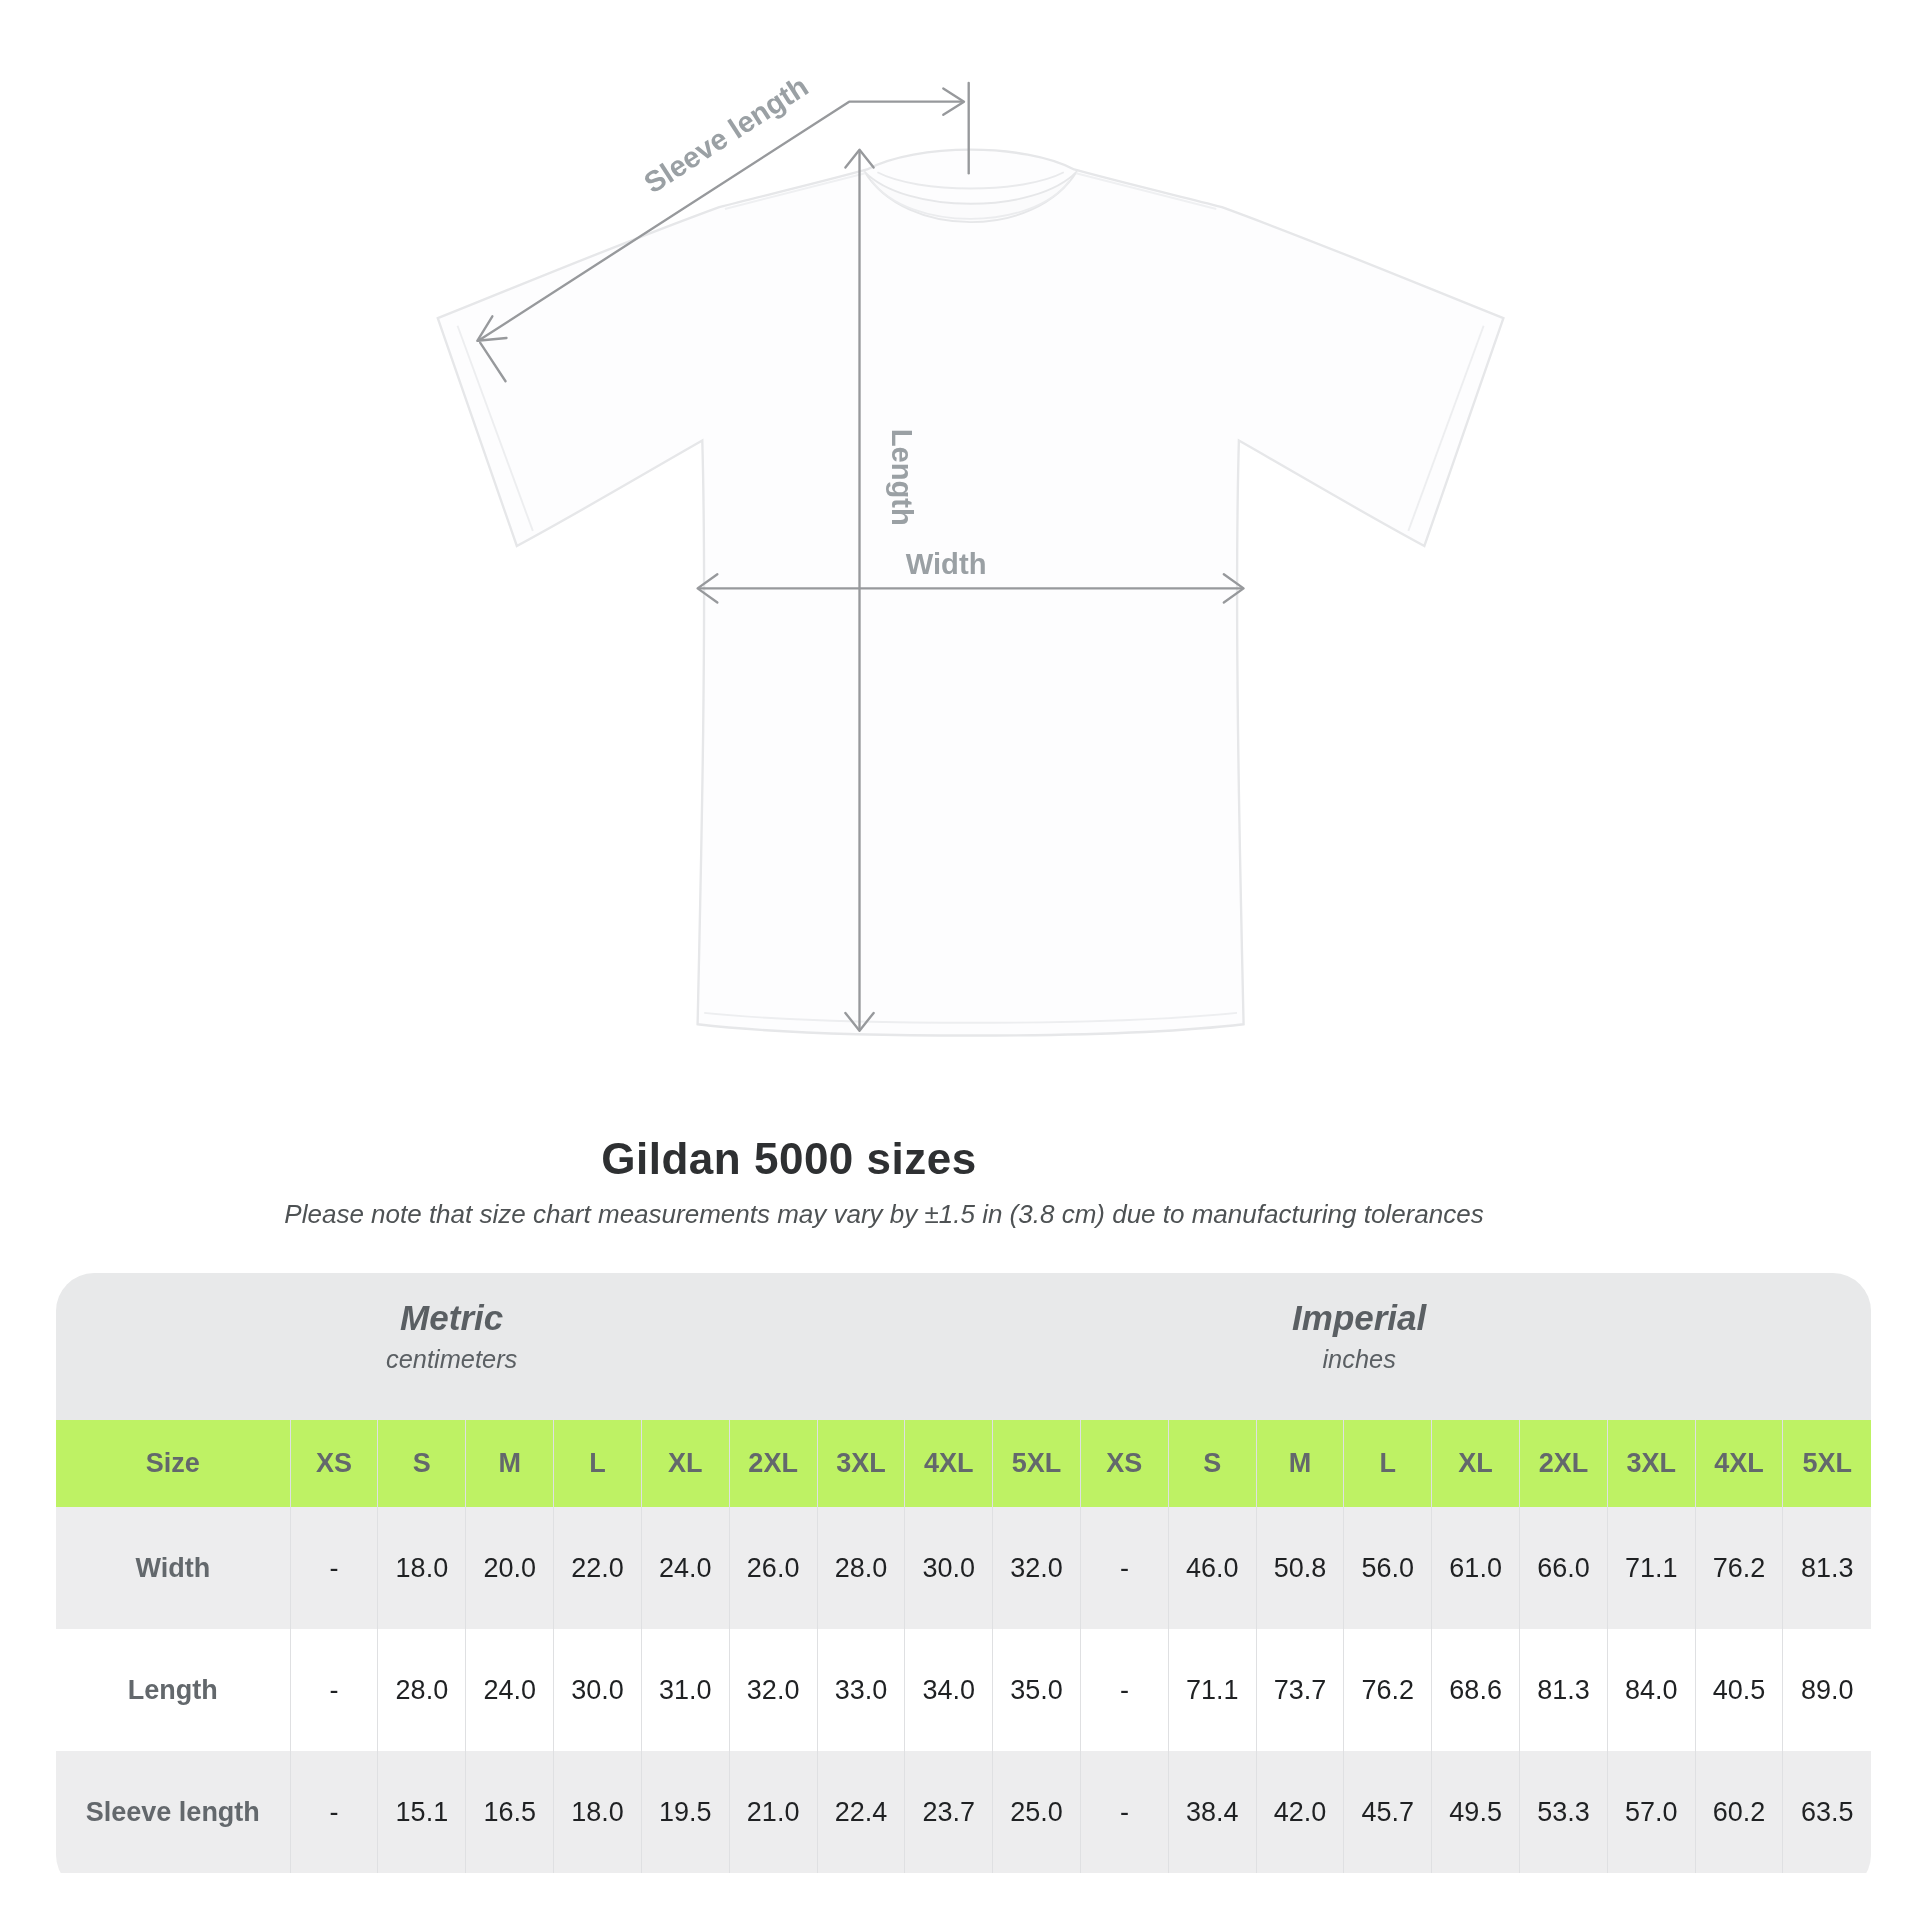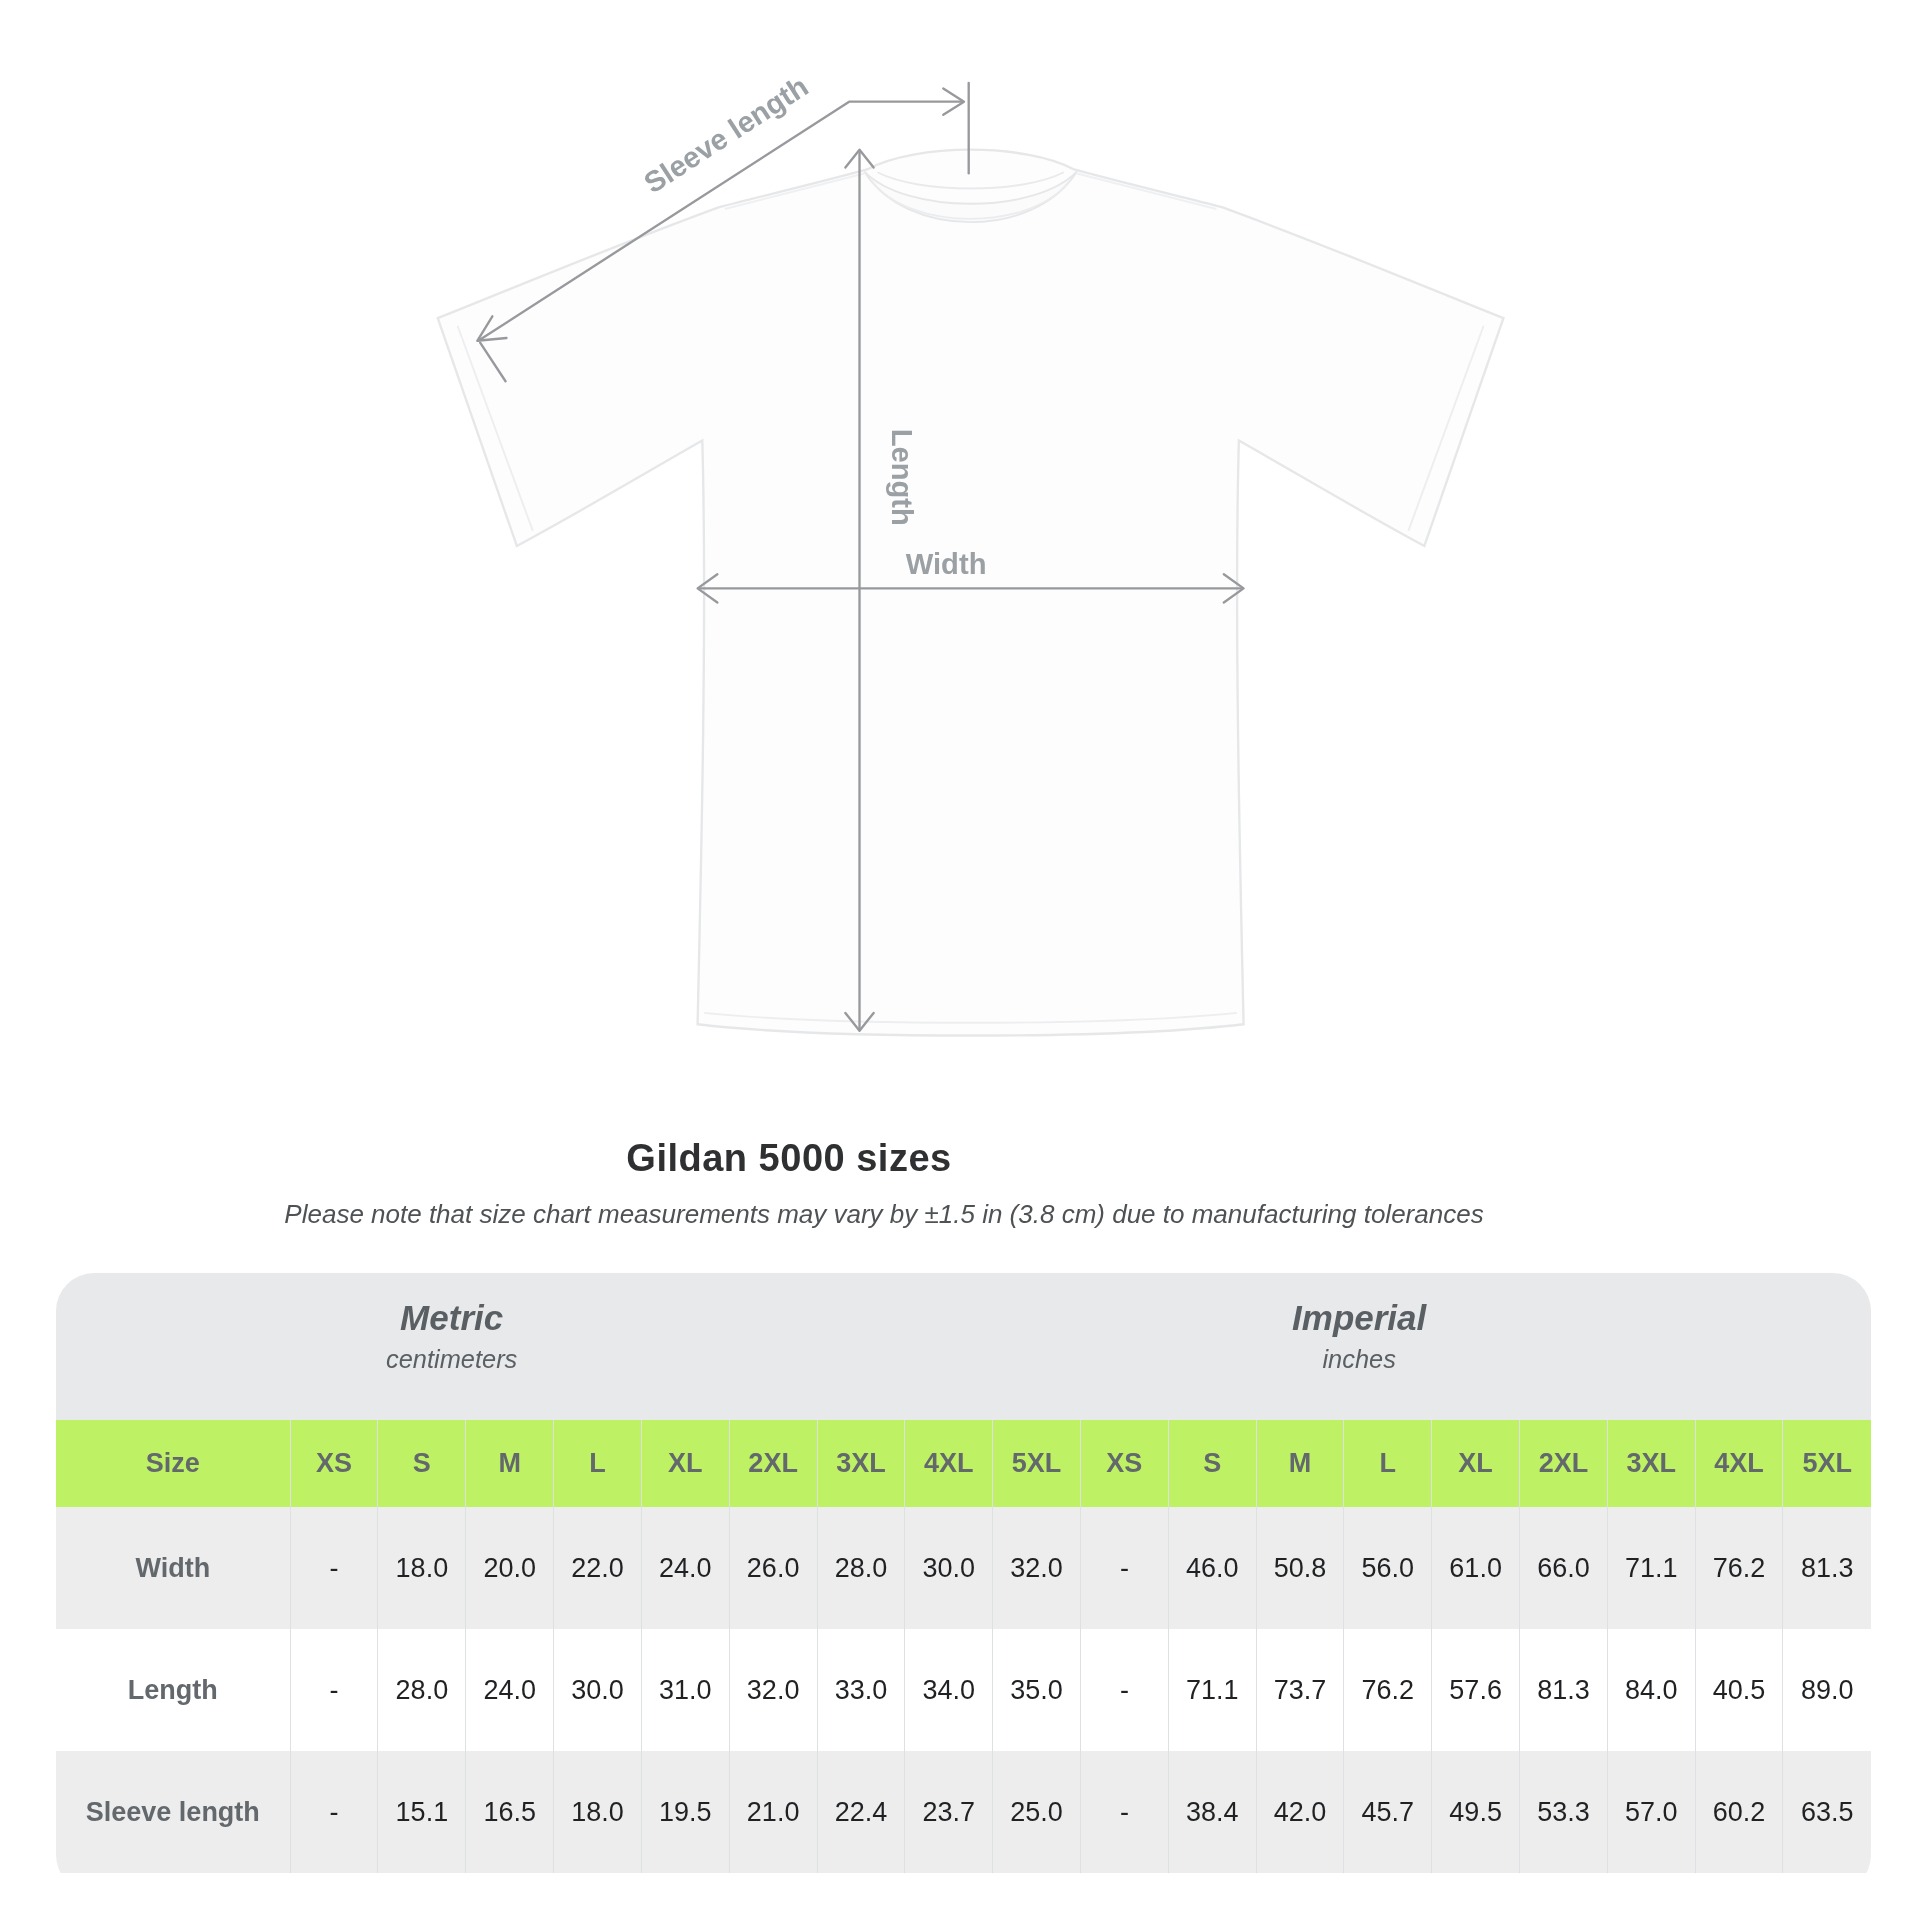--- a/index.html
+++ b/index.html
@@ -2,21 +2,21 @@
 <html style="font-size:15px"><head>
 <meta charset="utf-8">
 <style>
   html,body{margin:0;padding:0;background:#ffffff;}
   body{width:1928px;height:1928px;font-family:"Liberation Sans",sans-serif;}
   .canvas{position:relative;width:1928px;height:1928px;background:#ffffff;overflow:hidden;}
 
   .diagram{position:absolute;left:0;top:0;width:1928px;height:1092px;}
 
   .title{position:absolute;top:1134px;left:0;width:1578px;margin:0;text-align:center;
-         font-size:38px;line-height:49px;font-weight:bold;color:#2e3032;letter-spacing:0.5px;}
+         font-size:44px;line-height:49px;font-weight:bold;color:#2e3032;letter-spacing:0.5px;}
   .subtitle{position:absolute;top:1198px;left:0;width:1768px;margin:0;text-align:center;
             font-style:italic;font-size:26px;line-height:32px;color:#4e5254;}
 
   .size-table{position:absolute;left:56px;top:1273px;width:1815px;height:620px;
               border-radius:38px;overflow:hidden;background:#ffffff;}
   .unit-band{display:flex;height:147px;background:#e8e9ea;}
   .unit-group{width:56.4%;display:flex;flex-direction:column;align-items:center;
               padding-top:26px;box-sizing:border-box;}
   .unit-group.metric{width:43.6%;}
   .unit-label{font-size:35px;line-height:38px;font-weight:bold;font-style:italic;color:#5a5f63;}
@@ -183,21 +183,21 @@
           <td>30.0</td>
           <td>31.0</td>
           <td>32.0</td>
           <td>33.0</td>
           <td>34.0</td>
           <td>35.0</td>
           <td>-</td>
           <td>71.1</td>
           <td>73.7</td>
           <td>76.2</td>
-          <td>57.6</td>
+          <td>68.6</td>
           <td>81.3</td>
           <td>84.0</td>
           <td>40.5</td>
           <td>89.0</td>
         </tr>
         <tr class="shade">
           <th>Sleeve length</th>
           <td>-</td>
           <td>15.1</td>
           <td>16.5</td>

